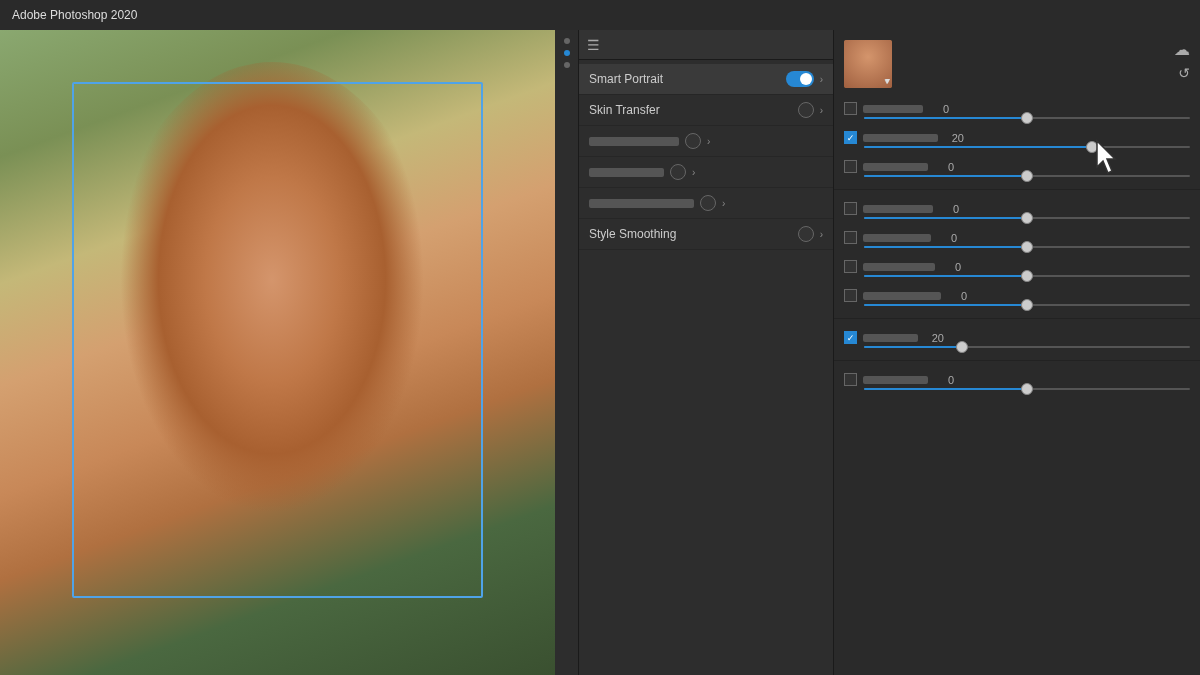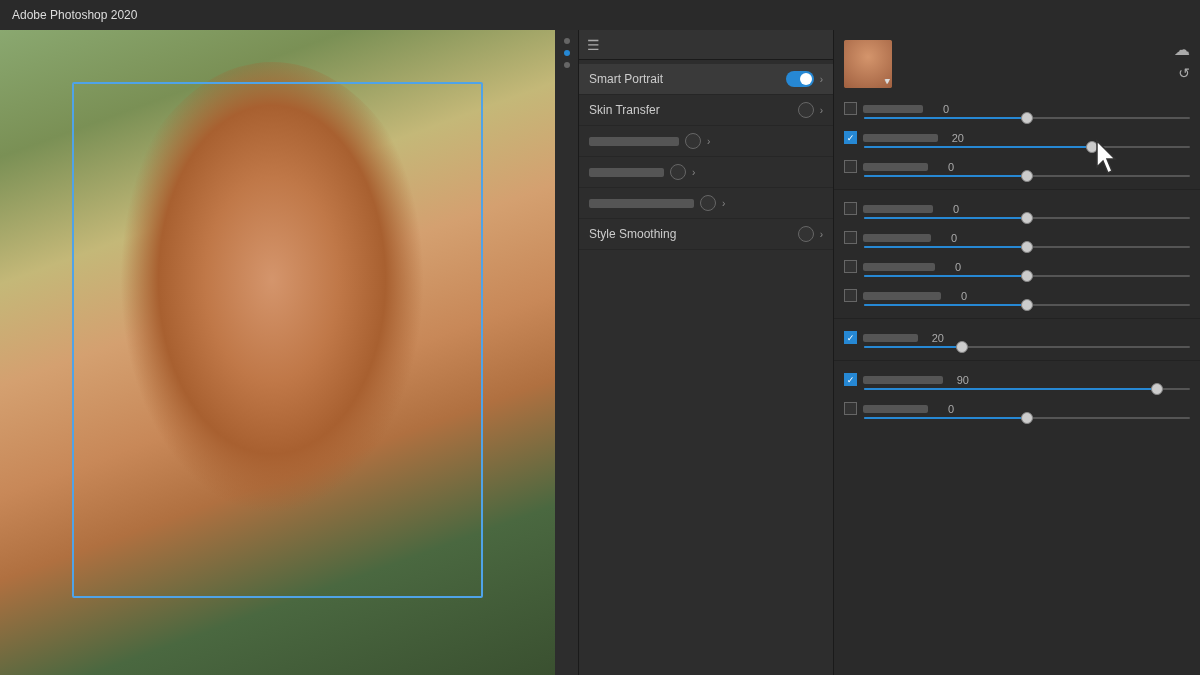--- a/index.html
+++ b/index.html
@@ -562,33 +562,20 @@
       <div class="slider-row">
         <div class="slider-track">
           <div class="fill" style="width:30%;"></div>
           <div class="slider-handle" style="left:30%;"></div>
         </div>
       </div>
     </div>
 
     <div class="divider"></div>
 
-    <div class="adj-section">
-      <div class="adj-row">
-        <div class="adj-checkbox checked"></div>
-        <div class="adj-label-bar" style="width:80px;max-width:80px;"></div>
-        <span class="adj-value">90</span>
-      </div>
-      <div class="slider-row">
-        <div class="slider-track">
-          <div class="fill" style="width:90%;"></div>
-          <div class="slider-handle" style="left:90%;"></div>
-        </div>
-      </div>
-    </div>
 
     <div class="adj-section">
       <div class="adj-row">
         <div class="adj-checkbox"></div>
         <div class="adj-label-bar" style="width:65px;max-width:65px;"></div>
         <span class="adj-value">0</span>
       </div>
       <div class="slider-row">
         <div class="slider-track">
           <div class="fill" style="width:50%;"></div>

